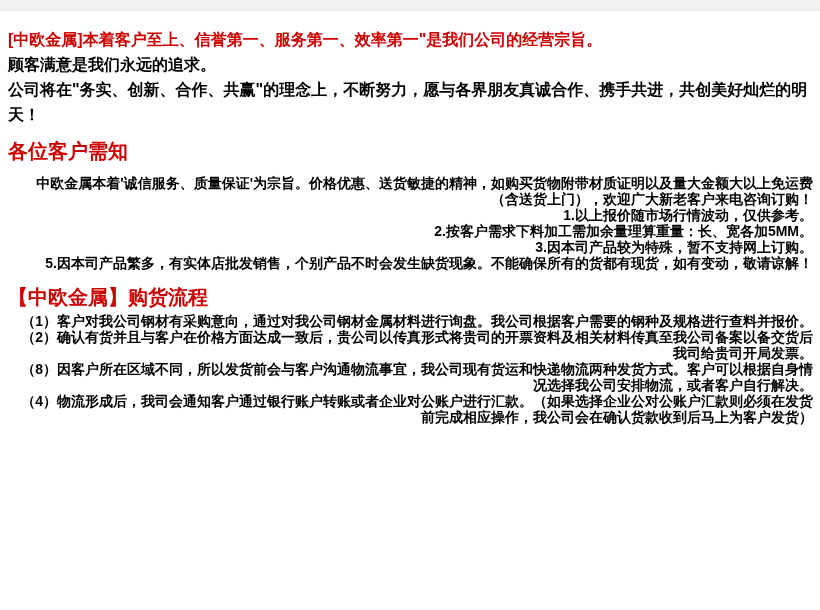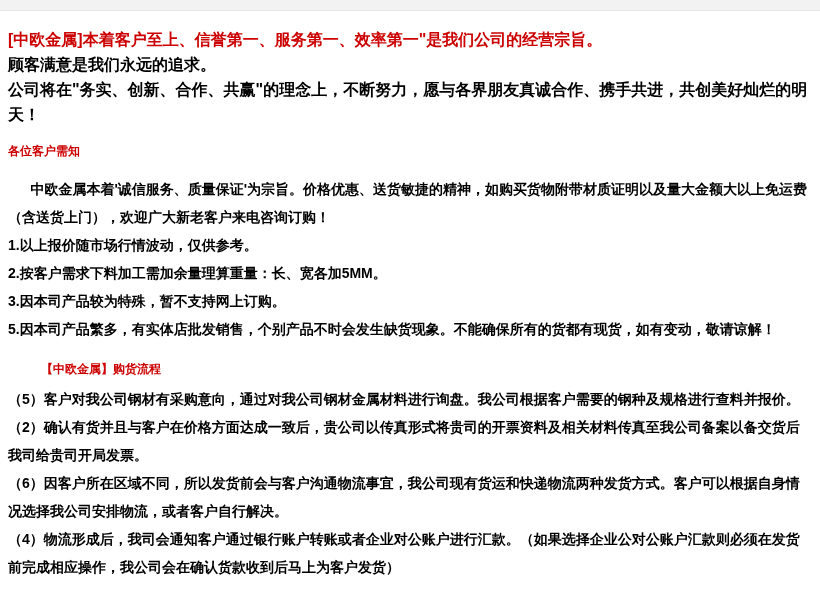--- a/index.html
+++ b/index.html
@@ -29,33 +29,33 @@
     padding: 0;
   }
   .tA {               
     font-size: 16px;
     line-height: 25px;
   }
   .red {
     color: #cc0000;
   }
   .h {                
-    font-size: 12px;
+    font-size: 20px;
     line-height: 25px;
     margin-top: 12px;
   }
   .h2 {
     margin-top: 14px;
-    margin-left: 33px;
   }
   .secB { margin-top: 11px; }
   .secC { margin-top: 3px; }
   .tB {               
     font-size: 14px;
-    line-height: 28px;
+    line-height: 16px;
+    text-align: right;
   }
   .indent {
     text-indent: 1.6em;
   }
 </style>
 </head>
 <body>
 
 <div>
   <div class="topstrip"></div>
@@ -77,21 +77,21 @@
           <p class="tB">2.按客户需求下料加工需加余量理算重量：长、宽各加5MM。</p>
           <p class="tB">3.因本司产品较为特殊，暂不支持网上订购。</p>
           <p class="tB">5.因本司产品繁多，有实体店批发销售，个别产品不时会发生缺货现象。不能确保所有的货都有现货，如有变动，敬请谅解！</p>
         </div>
     </section>
 
     <p class="h h2 red">【中欧金属】购货流程</p>
 
     <section class="secC">
       <div>
-          <p class="tB">（5）客户对我公司钢材有采购意向，通过对我公司钢材金属材料进行询盘。我公司根据客户需要的钢种及规格进行查料并报价。</p>
+          <p class="tB">（1）客户对我公司钢材有采购意向，通过对我公司钢材金属材料进行询盘。我公司根据客户需要的钢种及规格进行查料并报价。</p>
           <p class="tB">（2）确认有货并且与客户在价格方面达成一致后，贵公司以传真形式将贵司的开票资料及相关材料传真至我公司备案以备交货后我司给贵司开局发票。</p>
-          <p class="tB">（6）因客户所在区域不同，所以发货前会与客户沟通物流事宜，我公司现有货运和快递物流两种发货方式。客户可以根据自身情况选择我公司安排物流，或者客户自行解决。</p>
+          <p class="tB">（8）因客户所在区域不同，所以发货前会与客户沟通物流事宜，我公司现有货运和快递物流两种发货方式。客户可以根据自身情况选择我公司安排物流，或者客户自行解决。</p>
           <p class="tB">（4）物流形成后，我司会通知客户通过银行账户转账或者企业对公账户进行汇款。（如果选择企业公对公账户汇款则必须在发货前完成相应操作，我公司会在确认货款收到后马上为客户发货）</p>
         </div>
     </section>
 
   </div>
 </div>
 
 </body></html>

